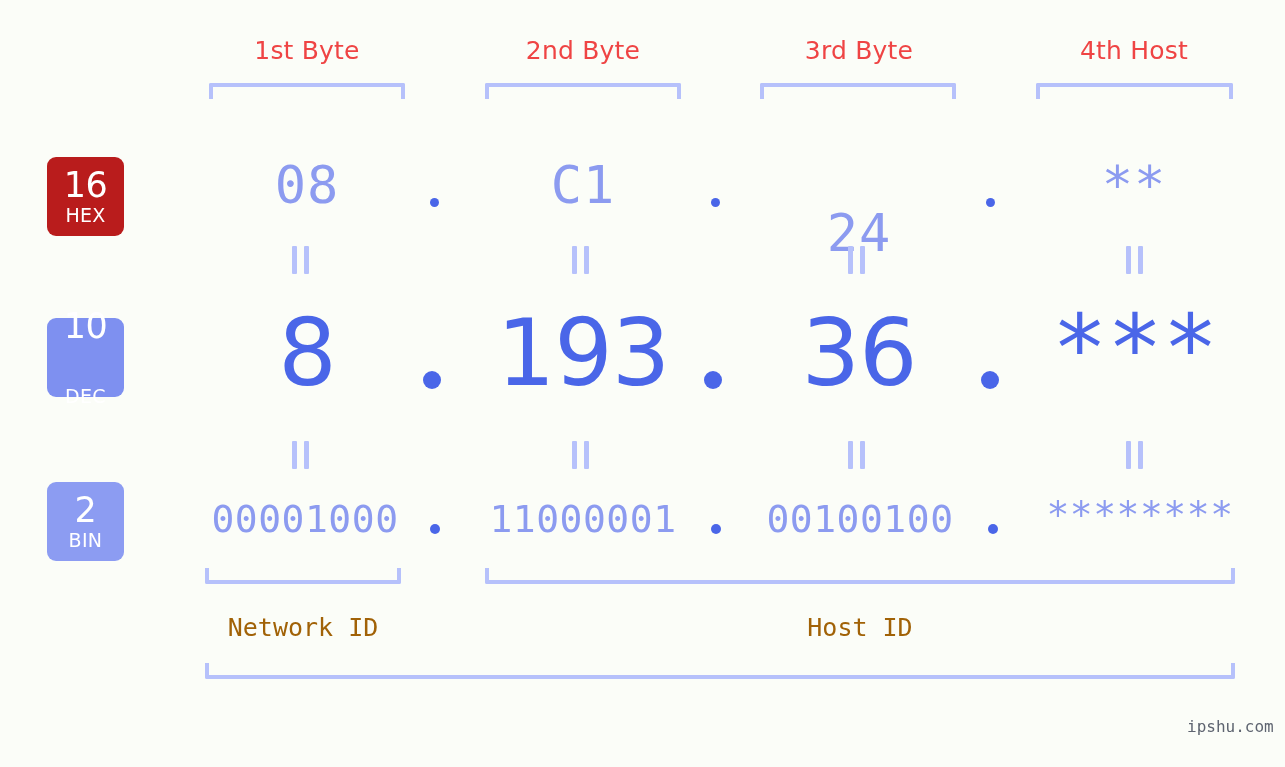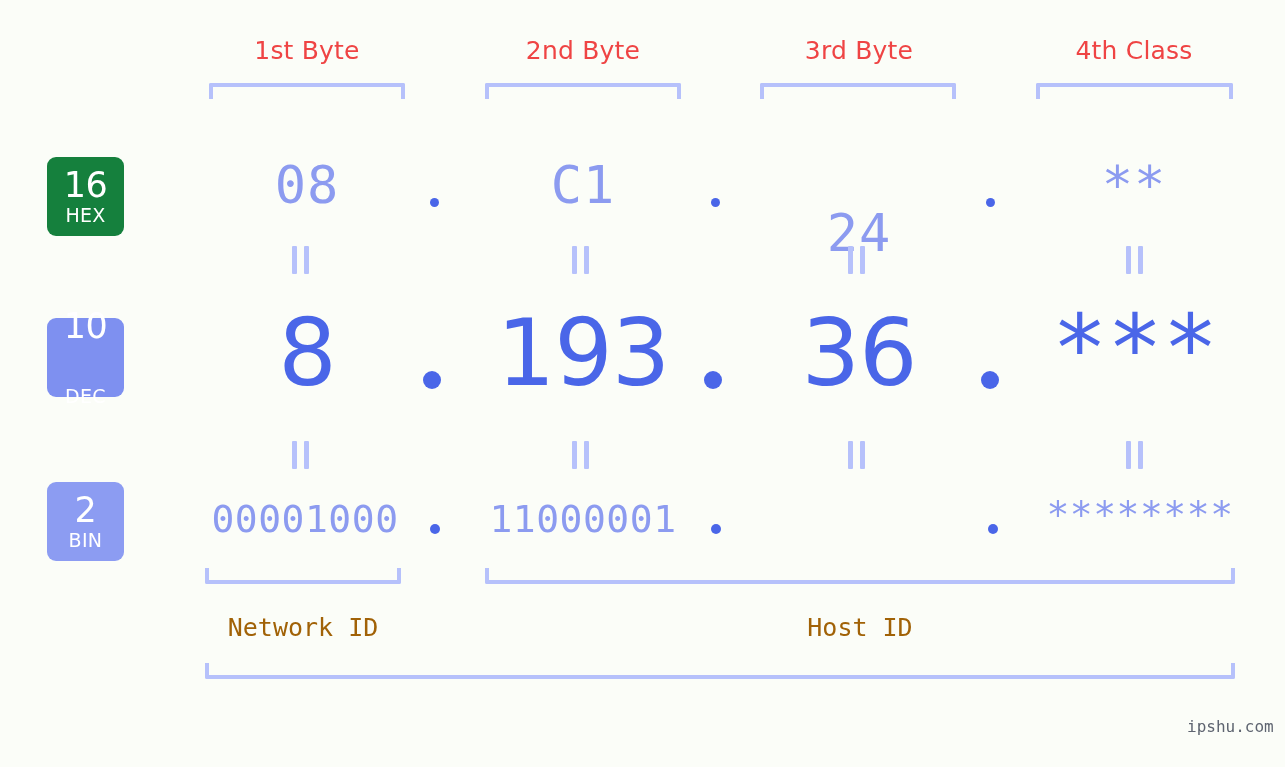--- a/index.html
+++ b/index.html
@@ -163,28 +163,28 @@
   }
 </style>
 </head>
 <body>
 
 <div id="stage">
 
   <div class="byte-label" style="left:207px; top:36px; width:200px;">1st Byte</div>
   <div class="byte-label" style="left:483px; top:36px; width:200px;">2nd Byte</div>
   <div class="byte-label" style="left:759px; top:36px; width:200px;">3rd Byte</div>
-  <div class="byte-label" style="left:1034px; top:36px; width:200px;">4th Class</div>
+  <div class="byte-label" style="left:1034px; top:36px; width:200px;">4th Host</div>
 
   <div class="bracket-down" style="left:209px; top:83px; width:196px;"></div>
   <div class="bracket-down" style="left:485px; top:83px; width:196px;"></div>
   <div class="bracket-down" style="left:760px; top:83px; width:196px;"></div>
   <div class="bracket-down" style="left:1036px; top:83px; width:197px;"></div>
 
-  <div class="badge" style="left:47px; top:157px; background:#15803d;">
+  <div class="badge" style="left:47px; top:157px; background:#b91c1c;">
     <span class="num">16</span>
     <span class="nm">HEX</span>
   </div>
 
   <div class="cell hex-val" style="left:207px; top:155px; width:200px;">08</div>
   <div class="dot dot-sm" style="left:430px; top:198px;"></div>
   <div class="cell hex-val" style="left:483px; top:155px; width:200px;">C1</div>
   <div class="dot dot-sm" style="left:711px; top:198px;"></div>
   <div class="cell hex-val" style="left:759px; top:155px; width:200px;margin-top:48px;">24</div>
   <div class="dot dot-sm" style="left:986px; top:198px;"></div>
@@ -239,20 +239,21 @@
 
   <div class="badge" style="left:47px; top:482px; background:#8c9cf2;">
     <span class="num">2</span>
     <span class="nm">BIN</span>
   </div>
 
   <div class="cell bin-val" style="left:195px; top:497px; width:220px;">00001000</div>
   <div class="dot dot-bn" style="left:430px; top:524px;"></div>
   <div class="cell bin-val" style="left:473px; top:497px; width:220px;">11000001</div>
   <div class="dot dot-bn" style="left:711px; top:524px;"></div>
+  <div class="cell bin-val" style="left:750px; top:497px; width:220px;">00100100</div>
   <div class="dot dot-bn" style="left:988px; top:524px;"></div>
   <div class="cell bin-val" style="left:1030px; top:493px; width:220px;">********</div>
 
   <div class="bracket-up" style="left:205px; top:568px; width:196px;"></div>
   <div class="bracket-up" style="left:485px; top:568px; width:750px;"></div>
 
   <div class="id-label" style="left:203px; top:613px; width:200px;">Network ID</div>
   <div class="id-label" style="left:760px; top:613px; width:200px;">Host ID</div>
 
   <div class="bracket-up" style="left:205px; top:663px; width:1030px;"></div>

